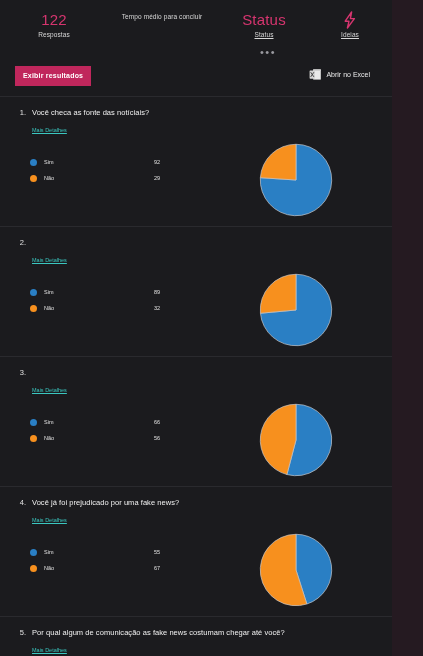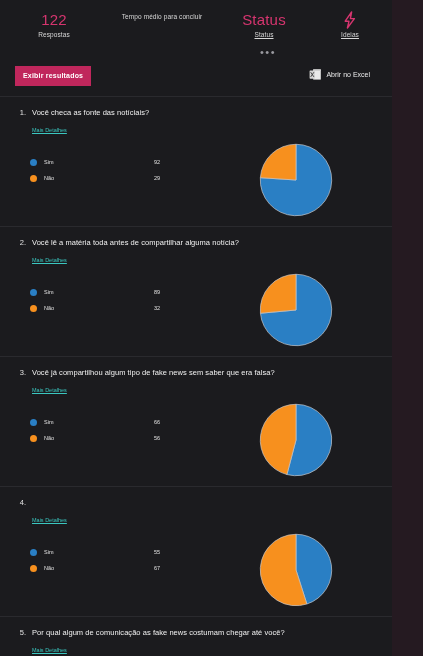--- a/index.html
+++ b/index.html
@@ -274,21 +274,20 @@
             </div>
             <div class="pie-wrap">
               <svg viewBox="0 0 100 100" width="76" height="76">
                 <path d="M 50 50 L 50.00 3.00 A 47 47 0 1 1 3.10 46.95 Z" fill="#2a7fc4" stroke="#c9c9cc" stroke-width="0.9"></path>
                 <path d="M 50 50 L 3.10 46.95 A 47 47 0 0 1 50.00 3.00 Z" fill="#f7901e" stroke="#c9c9cc" stroke-width="0.9"></path>
               </svg>
             </div>
           </div></div>
         <div class="q-block"><div class="q-head">
             <div class="q-num">2.</div>
-            <div class="q-text">Você lê a matéria toda antes de compartilhar alguma notícia?</div>
           </div><a class="q-details">Mais Detalhes</a><div class="q-body">
             <div class="legend">
               <div class="legend-row">
                 <span class="legend-dot" style="background: rgb(42, 127, 196);"></span>
                 <span class="legend-label">Sim</span>
                 <span class="legend-value">89</span>
               </div>
               <div class="legend-row">
                 <span class="legend-dot" style="background: rgb(247, 144, 30);"></span>
                 <span class="legend-label">Não</span>
@@ -297,21 +296,20 @@
             </div>
             <div class="pie-wrap">
               <svg viewBox="0 0 100 100" width="76" height="76">
                 <path d="M 50 50 L 50.00 3.00 A 47 47 0 1 1 3.19 54.27 Z" fill="#2a7fc4" stroke="#c9c9cc" stroke-width="0.9"></path>
                 <path d="M 50 50 L 3.19 54.27 A 47 47 0 0 1 50.00 3.00 Z" fill="#f7901e" stroke="#c9c9cc" stroke-width="0.9"></path>
               </svg>
             </div>
           </div></div>
         <div class="q-block"><div class="q-head">
             <div class="q-num">3.</div>
-            <div class="q-text">Você já compartilhou algum tipo de fake news sem saber que era falsa?</div>
           </div><a class="q-details">Mais Detalhes</a><div class="q-body">
             <div class="legend">
               <div class="legend-row">
                 <span class="legend-dot" style="background: rgb(42, 127, 196);"></span>
                 <span class="legend-label">Sim</span>
                 <span class="legend-value">66</span>
               </div>
               <div class="legend-row">
                 <span class="legend-dot" style="background: rgb(247, 144, 30);"></span>
                 <span class="legend-label">Não</span>
@@ -320,20 +318,21 @@
             </div>
             <div class="pie-wrap">
               <svg viewBox="0 0 100 100" width="76" height="76">
                 <path d="M 50 50 L 50.00 3.00 A 47 47 0 1 1 38.03 95.45 Z" fill="#2a7fc4" stroke="#c9c9cc" stroke-width="0.9"></path>
                 <path d="M 50 50 L 38.03 95.45 A 47 47 0 0 1 50.00 3.00 Z" fill="#f7901e" stroke="#c9c9cc" stroke-width="0.9"></path>
               </svg>
             </div>
           </div></div>
         <div class="q-block"><div class="q-head">
             <div class="q-num">4.</div>
+            <div class="q-text">Você já foi prejudicado por uma fake news?</div>
           </div><a class="q-details">Mais Detalhes</a><div class="q-body">
             <div class="legend">
               <div class="legend-row">
                 <span class="legend-dot" style="background: rgb(42, 127, 196);"></span>
                 <span class="legend-label">Sim</span>
                 <span class="legend-value">55</span>
               </div>
               <div class="legend-row">
                 <span class="legend-dot" style="background: rgb(247, 144, 30);"></span>
                 <span class="legend-label">Não</span>

